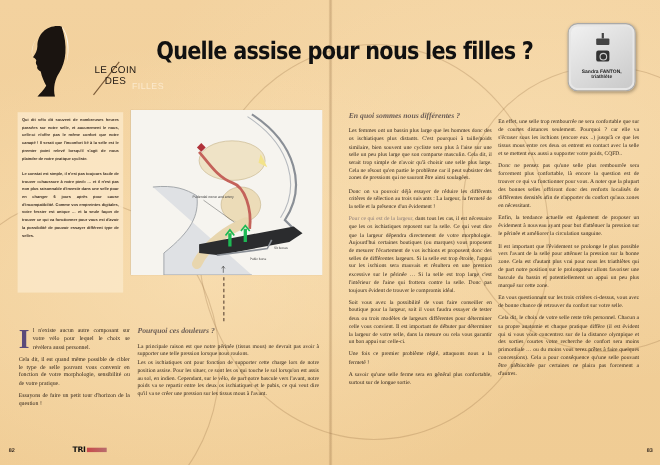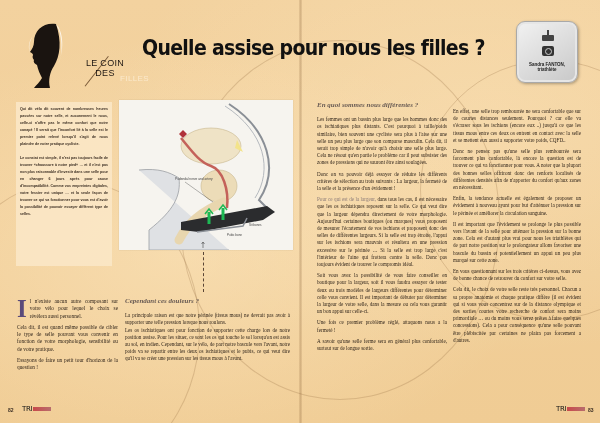--- a/index.html
+++ b/index.html
@@ -116,21 +116,21 @@
   .col-why { left: 125px; top: 298px; width: 165px; }
   .col-mid { left: 317px; top: 102px; width: 130px; }
   .col-right { left: 453px; top: 108px; width: 128px; }
   
   .folio {
     position: absolute; top: 407px; font-family: "Liberation Sans", sans-serif;
     font-size: 5px; color: #3a2d22; font-weight: bold;
   }
   .brand {
     position: absolute; top: 405px; font-family: "DejaVu Sans", sans-serif;
-    font-weight: normal; font-size: 7px; color: #111; letter-spacing: -0.3px;
+    font-weight: bold; font-size: 7px; color: #111; letter-spacing: -0.3px; margin-left: 44px;
   }
   .brand-tag {
     display: inline-block; width: 18px; height: 4px; margin-left: 1px;
     background: linear-gradient(90deg, #c84a4a, #b86d6d); vertical-align: middle;
   }
 </style>
 </head>
 <body>
 
 <div class="spread">
@@ -189,21 +189,21 @@
 
   <div class="col col-intro">
     <p>
       <span class="drop-cap">I</span><span>l n'existe aucun autre composant sur votre vélo pour lequel le choix se révèlera aussi personnel.</span>
     </p>
     <p>Cela dit, il est quand même possible de cibler le type de selle pouvant vous convenir en fonction de votre morphologie, sensibilité ou de votre pratique.</p>
     <p>Essayons de faire un petit tour d'horizon de la question !</p>
   </div>
 
   <div class="col col-why">
-    <div class="sec-head">Cependant ces douleurs ?</div>
+    <div class="sec-head">Pourquoi ces douleurs ?</div>
     <p style="margin-bottom:0">La principale raison est que notre périnée (tissus mous) ne devrait pas avoir à supporter une telle pression lorsque nous roulons.</p>
     <p>Les os ischiatiques ont pour fonction de supporter cette charge lors de notre position assise. Pour les situer, ce sont les os qui touche le sol lorsqu'on est assis au sol, en indien. Cependant, sur le vélo, de part notre bascule vers l'avant, notre poids va se repartir entre les deux os ischiatiques et le pubis, ce qui veut dire qu'il va se créer une pression sur les tissus mous à l'avant.</p>
   </div>
 
   <div class="col col-mid">
     <div class="sec-head">En quoi sommes nous différentes ?</div>
     <p>Les femmes ont un bassin plus large que les hommes donc des os ischiatiques plus distants. C'est pourquoi à taille/poids similaire, bien souvent une cycliste sera plus à l'aise sur une selle un peu plus large que son comparse masculin. Cela dit, il serait trop simple de n'avoir qu'à choisir une selle plus large. Cela ne résout qu'en partie le problème car il peut subsister des zones de pressions qui ne sauront être ainsi soulagées.</p>
     <p>Donc on va pouvoir déjà essayer de réduire les différents critères de sélection au trois suivants : La largeur, la fermeté de la selle et la présence d'un évidement !</p>
     <p><span class="accent">Pour ce qui est de la largeur,</span><span> dans tous les cas, il est nécessaire que les os ischiatiques reposent sur la selle. Ce qui veut dire que la largeur dépendra directement de votre morphologie. Aujourd'hui certaines boutiques (ou marques) vous proposent de mesurer l'écartement de vos ischions et proposent donc des selles de différentes largeurs. Si la selle est trop étroite, l'appui sur les ischions sera mauvais et résultera en une pression excessive sur le périnée … Si la selle est trop large c'est l'intérieur de l'aine qui frottera contre la selle. Donc pas toujours évident de trouver le compromis idéal.</span></p>
     <p>Soit vous avez la possibilité de vous faire conseiller en boutique pour la largeur, soit il vous faudra essayer de tester deux ou trois modèles de largeurs différentes pour déterminer celle vous convient. Il est important de débuter par déterminer la largeur de votre selle, dans la mesure ou cela vous garantir un bon appui sur celle-ci.</p>

